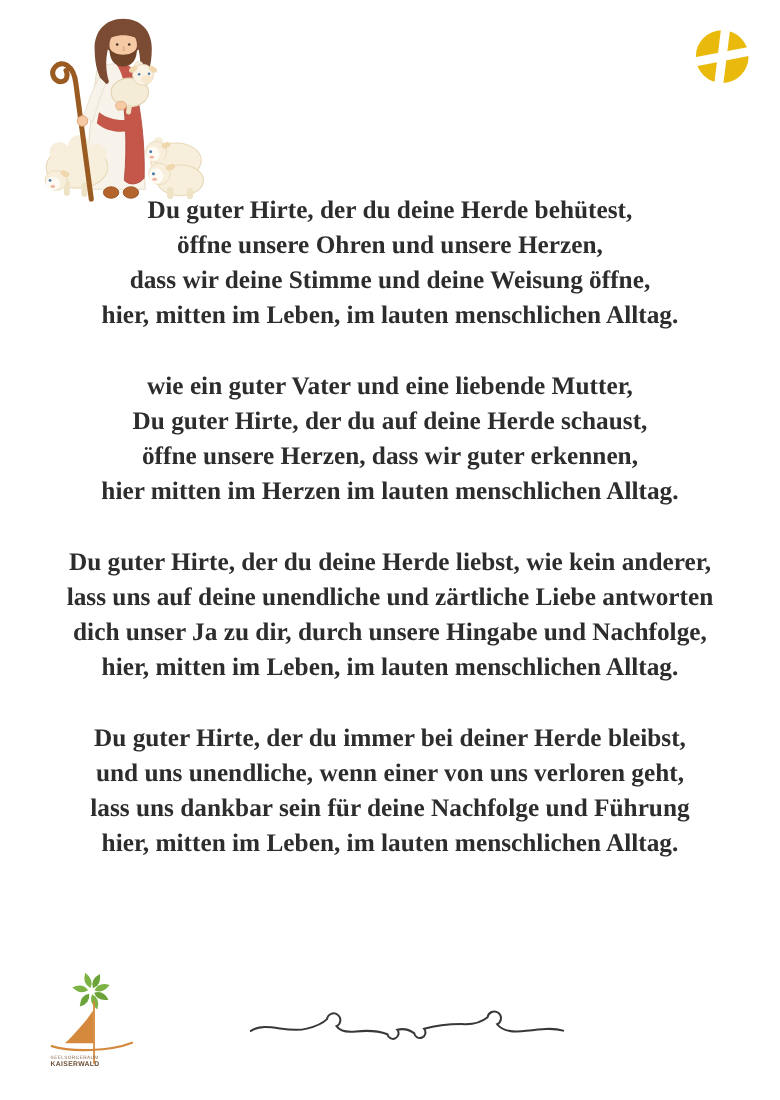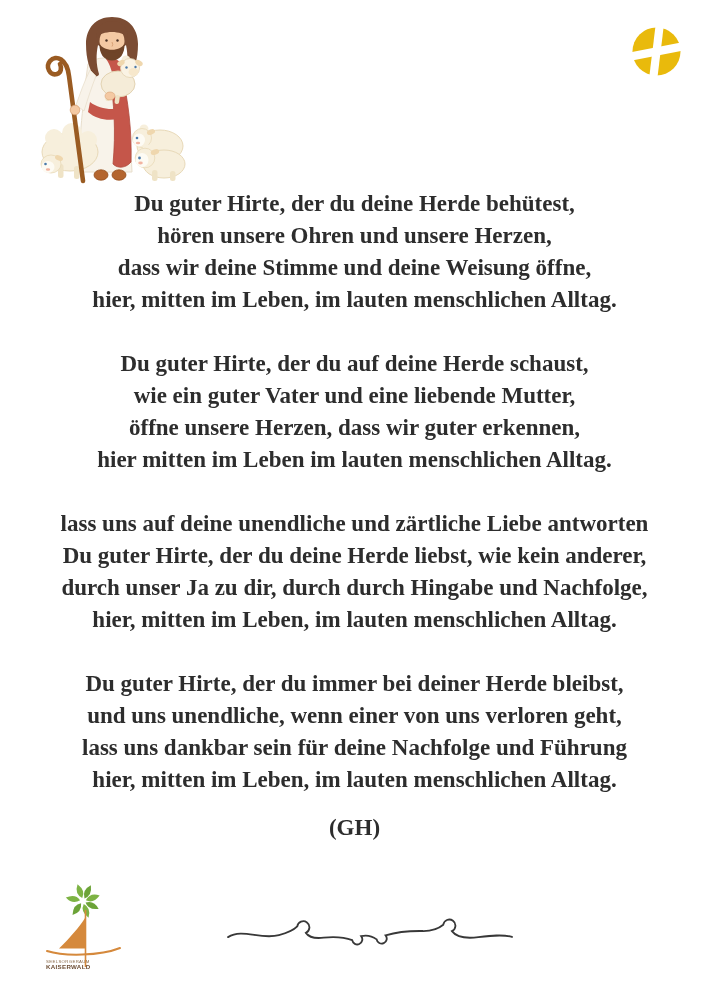--- a/index.html
+++ b/index.html
@@ -6,28 +6,28 @@
   .page{
     position:relative;
     width:709px;height:1000px;
     background:#ffffff;
     overflow:hidden;
     font-family:"Liberation Serif", serif;
   }
   .shepherd-art{position:absolute;left:38px;top:12px;width:148px;height:172px;}
   .cross-badge{position:absolute;left:632px;top:27px;width:49px;height:49px;}
   .prayer{
-    position:absolute;left:0;top:188px;width:709px;
+    position:absolute;left:0;top:175px;width:709px;
     text-align:center;
     font-weight:bold;
     font-size:23px;line-height:32px;
     color:#2d2d2d;
   }
   .stanza{margin:0 0 32px 0;}
-  .stanza.last{margin-bottom:16px;}
+  .stanza.last{margin-bottom:0;}
   .line{white-space:nowrap;}
   .attribution{line-height:32px;}
   .org-logo{position:absolute;left:42px;top:874px;width:84px;height:104px;}
   .org-logo text{font-family:"Liberation Sans", sans-serif;}
   .flourish{position:absolute;left:224px;top:906px;width:290px;height:46px;}
 </style>
 </head>
 <body>
 
 <div class="page">
@@ -111,43 +111,42 @@
     <circle cx="24.5" cy="24.5" r="24" fill="#E9BA0C"></circle>
     <g fill="#FFFFFF">
       <rect x="20.4" y="-3" width="8.2" height="55" transform="rotate(7 24.5 24.5)"></rect>
       <rect x="-3" y="20.4" width="55" height="8.2" transform="rotate(-11 24.5 24.5)"></rect>
     </g>
   </svg>
 
   <div class="prayer">
     <div class="stanza">
       <div class="line">Du guter Hirte, der du deine Herde behütest,</div>
-      <div class="line">hören unsere Ohren und unsere Herzen,</div>
+      <div class="line">öffne unsere Ohren und unsere Herzen,</div>
       <div class="line">dass wir deine Stimme und deine Weisung öffne,</div>
       <div class="line">hier, mitten im Leben, im lauten menschlichen Alltag.</div>
     </div>
     <div class="stanza">
+      <div class="line">wie ein guter Vater und eine liebende Mutter,</div>
       <div class="line">Du guter Hirte, der du auf deine Herde schaust,</div>
-      <div class="line">wie ein guter Vater und eine liebende Mutter,</div>
       <div class="line">öffne unsere Herzen, dass wir guter erkennen,</div>
-      <div class="line">hier mitten im Leben im lauten menschlichen Alltag.</div>
+      <div class="line">hier mitten im Herzen im lauten menschlichen Alltag.</div>
     </div>
     <div class="stanza">
+      <div class="line">Du guter Hirte, der du deine Herde liebst, wie kein anderer,</div>
       <div class="line">lass uns auf deine unendliche und zärtliche Liebe antworten</div>
-      <div class="line">Du guter Hirte, der du deine Herde liebst, wie kein anderer,</div>
-      <div class="line">durch unser Ja zu dir, durch durch Hingabe und Nachfolge,</div>
+      <div class="line">dich unser Ja zu dir, durch unsere Hingabe und Nachfolge,</div>
       <div class="line">hier, mitten im Leben, im lauten menschlichen Alltag.</div>
     </div>
     <div class="stanza last">
       <div class="line">Du guter Hirte, der du immer bei deiner Herde bleibst,</div>
       <div class="line">und uns unendliche, wenn einer von uns verloren geht,</div>
       <div class="line">lass uns dankbar sein für deine Nachfolge und Führung</div>
       <div class="line">hier, mitten im Leben, im lauten menschlichen Alltag.</div>
     </div>
-    <div class="attribution">(GH)</div>
   </div>
 
   <svg class="org-logo" viewBox="0 0 84 104" xmlns="http://www.w3.org/2000/svg">
 
     <g>
       <path d="M3,0 Q9,-6.5 17.5,-1 Q9,5.5 3,0 Z" fill="#7DB344" transform="translate(41,27) rotate(255)"></path>
       <path d="M3,0 Q9,-6.5 17.5,-1 Q9,5.5 3,0 Z" fill="#6CA338" transform="translate(41,27) rotate(300)"></path>
       <path d="M3,0 Q9,-6.5 17.5,-1 Q9,5.5 3,0 Z" fill="#7DB344" transform="translate(41,27) rotate(345)"></path>
       <path d="M3,0 Q9,-6.5 17.5,-1 Q9,5.5 3,0 Z" fill="#6CA338" transform="translate(41,27) rotate(30)"></path>
       <path d="M3,0 Q9,-6.5 17.5,-1 Q9,5.5 3,0 Z" fill="#7DB344" transform="translate(41,27) rotate(75)"></path>

